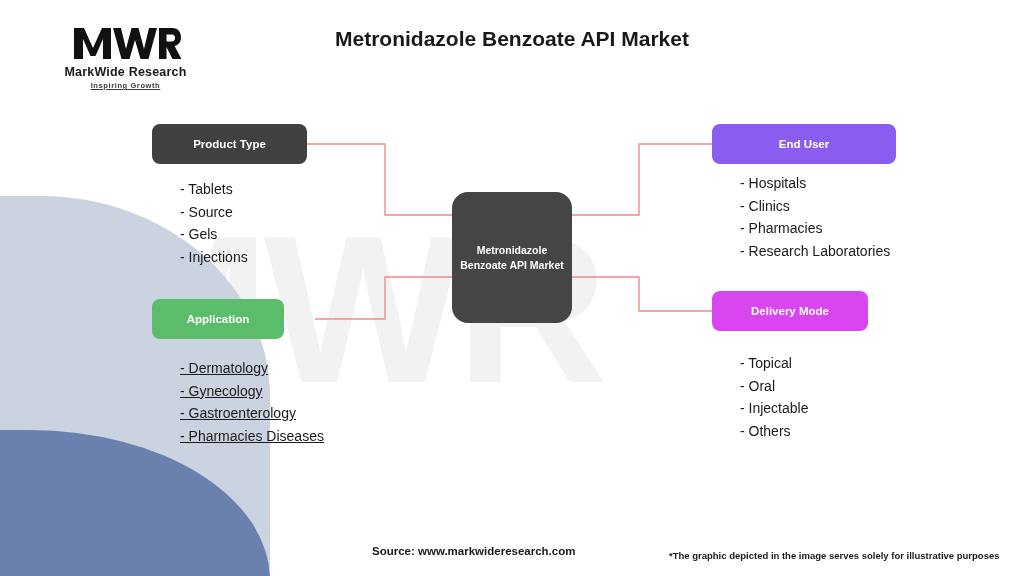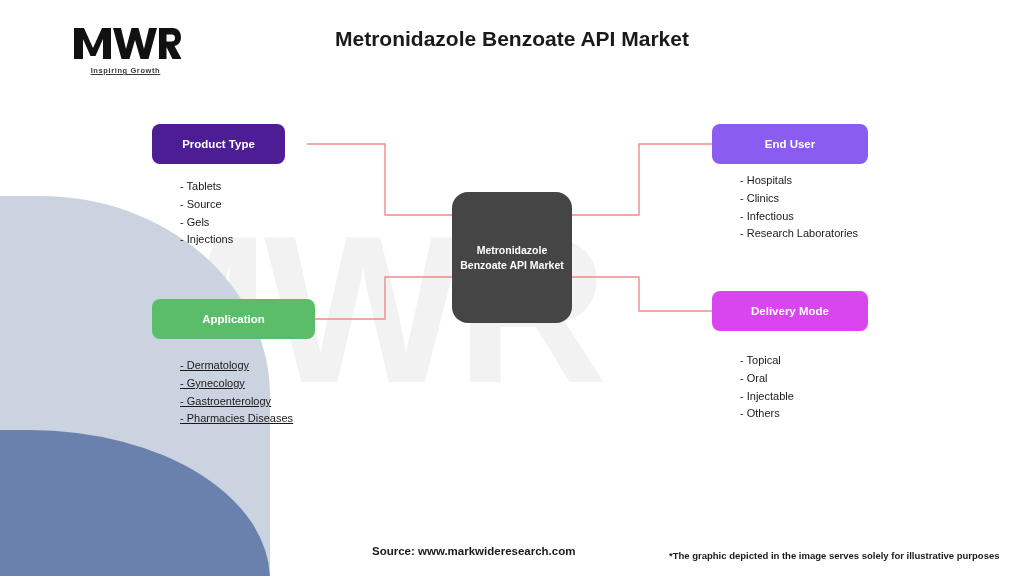--- a/index.html
+++ b/index.html
@@ -126,29 +126,29 @@
     position: absolute;
     height: 40px;
     border-radius: 8px;
     display: flex;
     align-items: center;
     justify-content: center;
     color: #ffffff;
     font-size: 11.5px;
     font-weight: 700;
   }
-  .pill-product  { left: 152px; top: 124px; width: 133px; background: #4c1d95; }
-  .pill-app      { left: 152px; top: 299px; width: 163px; background: #5bbd6a; }
-  .pill-enduser  { left: 712px; top: 124px; width: 156px; background: #8a5cf0; }
+  .pill-product  { left: 152px; top: 124px; width: 155px; background: #404040; }
+  .pill-app      { left: 152px; top: 299px; width: 132px; background: #5bbd6a; }
+  .pill-enduser  { left: 712px; top: 124px; width: 184px; background: #8a5cf0; }
   .pill-delivery { left: 712px; top: 291px; width: 156px; background: #d946ef; }
 
   
   .items {
     position: absolute;
-    font-size: 11px;
+    font-size: 14px;
     color: #1a1a1a;
     line-height: 1.62;
     white-space: nowrap;
   }
   .items-product  { left: 180px; top: 178px; }
   .items-app      { left: 180px; top: 357px; text-decoration: underline; }
   .items-enduser  { left: 740px; top: 172px; }
   .items-delivery { left: 740px; top: 352px; }
   .items div { padding: 0; }
 
@@ -177,20 +177,21 @@
 
 <div class="corner-light"></div>
 <div class="corner-dark"></div>
 
 <div class="logo">
   <svg class="logo-mark" viewBox="0 0 220 80">
     <path d="M6 72 L6 10 L26 10 L44 50 L62 10 L80 10 L80 72 L64 72 L64 32 L49 66 L39 66 L24 32 L24 72 Z" fill="#111111"></path>
     <path d="M84 10 L100 10 L110 52 L121 10 L135 10 L146 52 L156 10 L172 10 L155 72 L139 72 L128 34 L117 72 L101 72 Z" fill="#111111"></path>
     <path d="M176 72 L176 10 L203 10 C214 10 220 18 220 29 C220 38 215 44 207 46 L221 72 L203 72 L191 48 L191 72 Z M191 23 L191 37 L201 37 C206 37 208 34 208 30 C208 26 206 23 201 23 Z" fill="#111111"></path>
   </svg>
+  <div class="logo-name">MarkWide Research</div>
   <div class="logo-tag">Inspiring Growth</div>
 </div>
 
 <div class="title">Metronidazole Benzoate API Market</div>
 
 <svg class="connectors">
 
   <path d="M307 144 L385 144 L385 215 L452 215" fill="none" stroke="#ef8b8b" stroke-width="1.4"></path>
 
   <path d="M315 319 L385 319 L385 277 L452 277" fill="none" stroke="#ef8b8b" stroke-width="1.4"></path>
@@ -215,21 +216,21 @@
   <div>- Dermatology</div>
   <div>- Gynecology</div>
   <div>- Gastroenterology</div>
   <div>- Pharmacies Diseases</div>
 </div>
 
 <div class="pill pill-enduser">End User</div>
 <div class="items items-enduser">
   <div>- Hospitals</div>
   <div>- Clinics</div>
-  <div>- Infectious</div>
+  <div>- Pharmacies</div>
   <div>- Research Laboratories</div>
 </div>
 
 <div class="pill pill-delivery">Delivery Mode</div>
 <div class="items items-delivery">
   <div>- Topical</div>
   <div>- Oral</div>
   <div>- Injectable</div>
   <div>- Others</div>
 </div>

